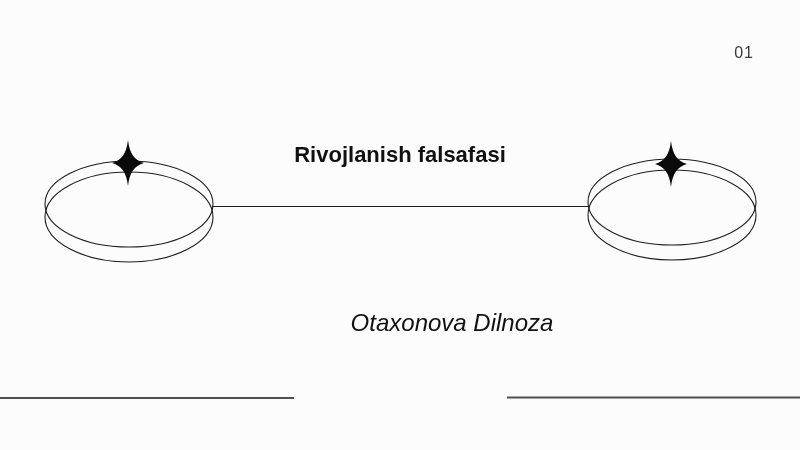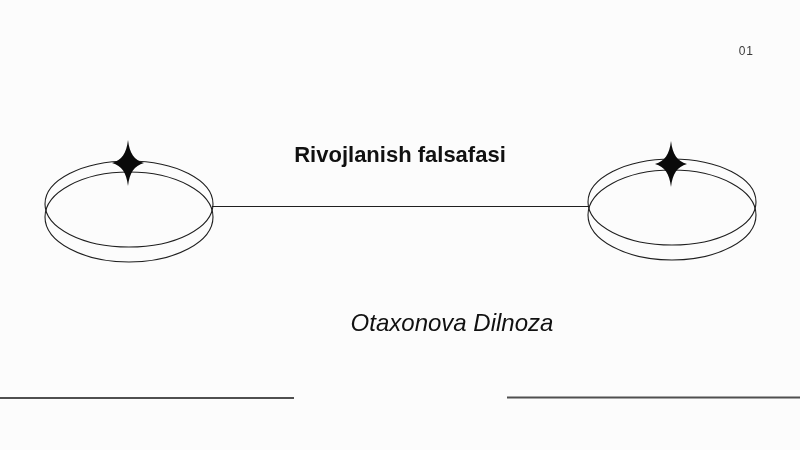--- a/index.html
+++ b/index.html
@@ -13,21 +13,21 @@
   html,body{width:800px;height:450px;overflow:hidden;}
   body{font-family:"Liberation Sans", sans-serif;}
   .slide{
     position:relative;
     width:800px;height:450px;
     background:var(--background);
   }
   .page-number{
     position:absolute;
     top:44px;right:46px;
-    font-size:12px;
+    font-size:16px;
     letter-spacing:1px;
     color:var(--page-number-text);
   }
   .slide-title{
     position:absolute;
     top:142px;left:400px;
     transform:translateX(-50%);
     white-space:nowrap;
     font-size:22px;
     font-weight:700;

